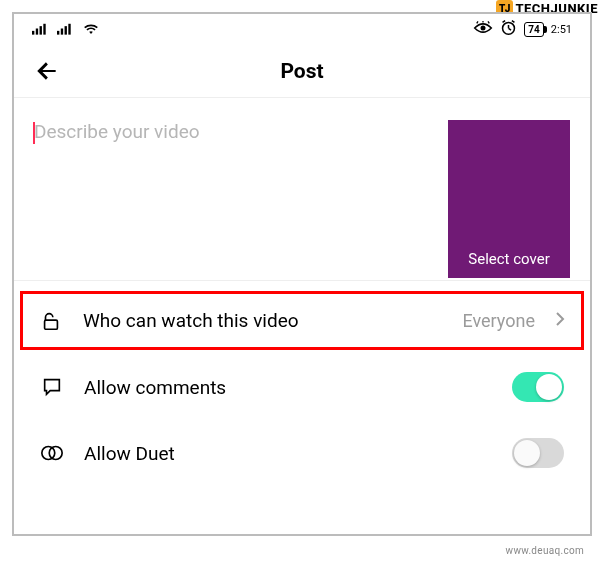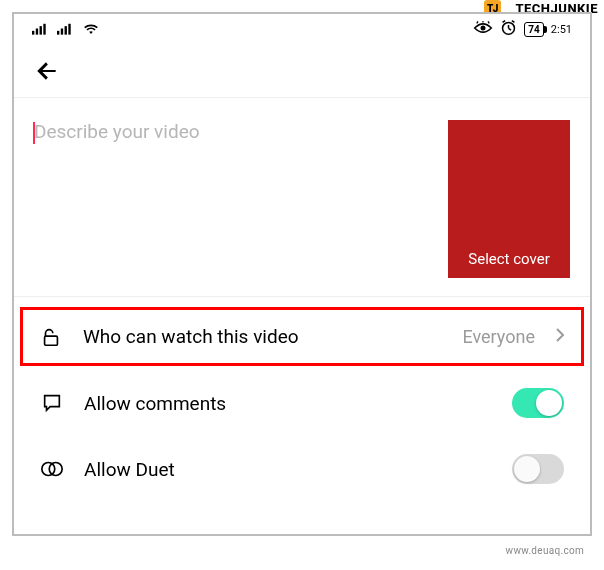--- a/index.html
+++ b/index.html
@@ -22,21 +22,21 @@
   
   .wm-top {
     position: absolute;
     top: 0; right: 6px;
     font-size: 13px;
     font-weight: 800;
     letter-spacing: 0.5px;
     color: #000;
     display: flex;
     align-items: center;
-    gap: 14px;
+    gap: 2px;
     padding-left: 12px;
   }
   .wm-top .tj-badge {
     width: 17px; height: 17px;
     background: #f5a623;
     border-radius: 3px;
     color: #000;
     font-size: 10px;
     font-weight: 900;
     display: flex; align-items: center; justify-content: center;
@@ -120,28 +120,28 @@
     border: 1px solid #dcdcdc;
     border-radius: 4px;
     padding: 8px 12px;
     font-size: 17px;
     color: #333;
     background: #fff;
   }
   .cover {
     width: 122px;
     height: 158px;
-    background: #b91c1c;
+    background: #701a75;
     color: #fff;
     display: flex;
     align-items: flex-end;
     justify-content: center;
     font-size: 15px;
     padding-bottom: 10px;
-    margin-bottom: 18px;
+    margin-bottom: 2px;
   }
   
   .rows { padding: 6px 0 0 0; }
   .row {
     display: flex;
     align-items: center;
     padding: 18px 26px;
     gap: 20px;
     position: relative;
   }
@@ -232,20 +232,21 @@
       <span class="time">2:51</span>
     </div>
   </div>
 
   <div class="navbar">
     <span class="back">
       <svg viewBox="0 0 24 24">
           <path d="M20 11H7.8l5-5L11 4l-8 8 8 8 1.8-2-5-5H20z" fill="#000"></path>
         </svg>
     </span>
+    <div class="title">Post</div>
   </div>
 
   <div class="compose">
     <div class="compose-left">
       <div class="desc">Describe your video</div>
     </div>
     <div class="cover">
       <span>Select cover</span>
     </div>
   </div>

